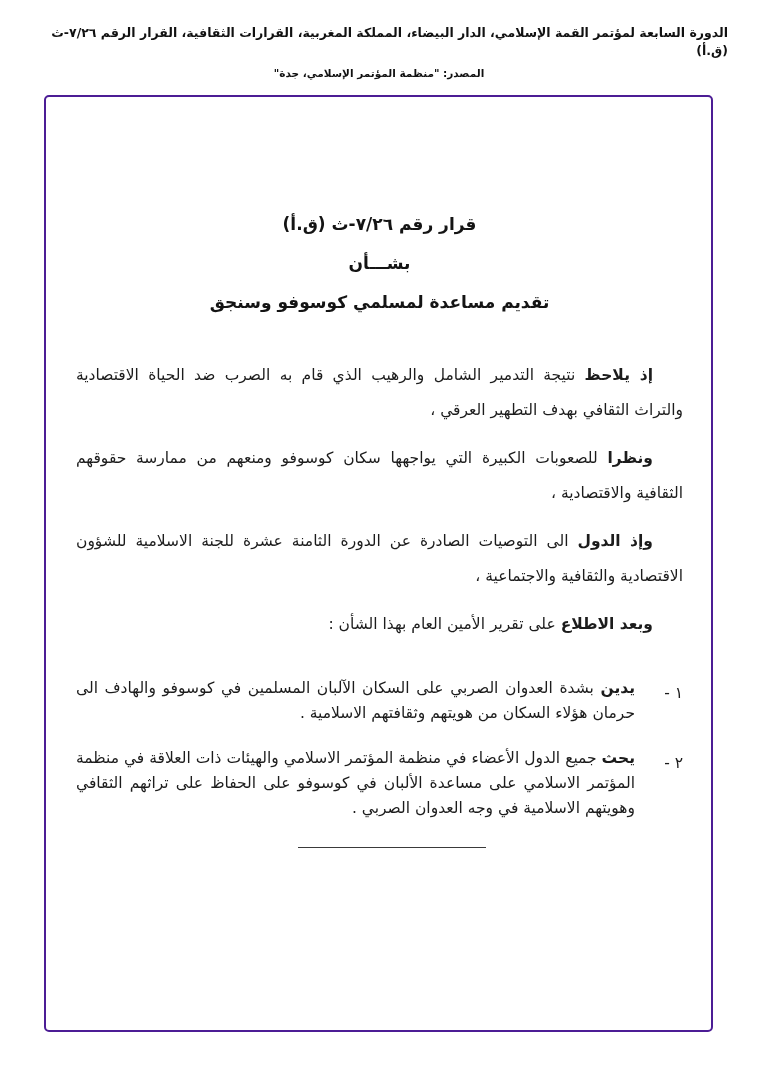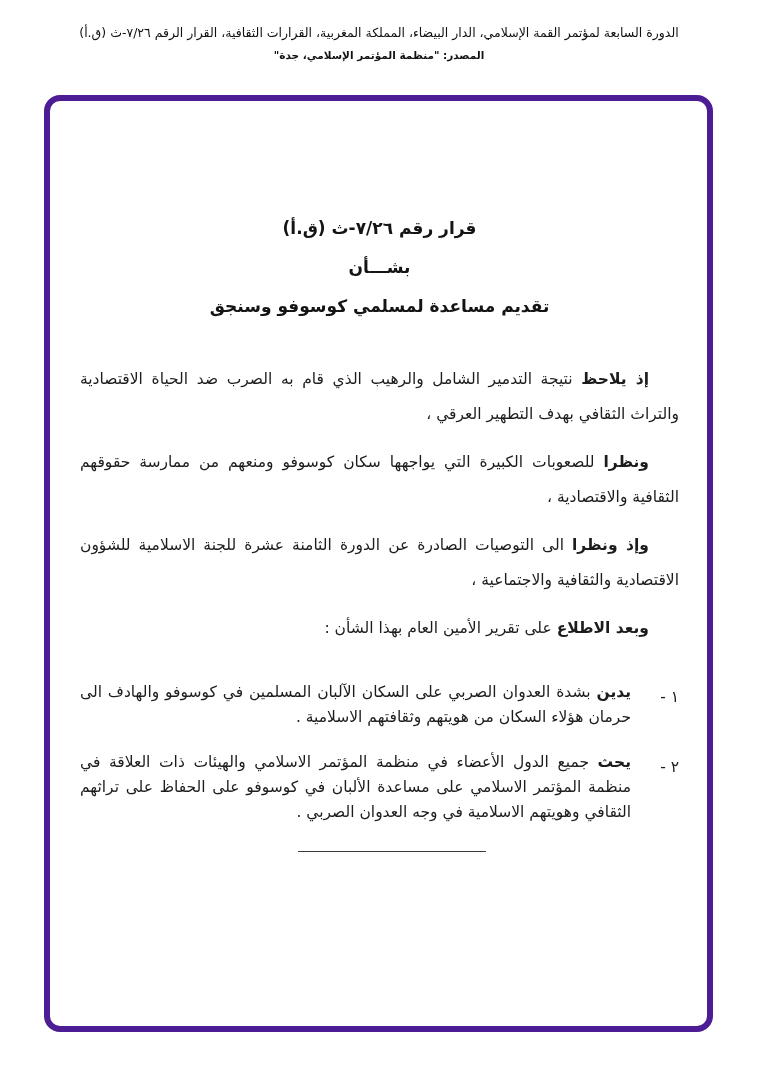--- a/index.html
+++ b/index.html
@@ -19,41 +19,42 @@
     background: #ffffff;
   }
   
   .doc-header {
     direction: rtl;
     text-align: center;
     margin: 0 30px;
     padding-top: 24px;
   }
   .doc-header .line1 {
-    font-weight: normal;
+    font-weight: bold;
     font-size: 12.5px;
     line-height: 18px;
     color: #111;
+    text-align: right;
   }
   .doc-header .line2 {
     font-weight: bold;
     font-size: 10.5px;
     margin-top: 7px;
     color: #111;
   }
   
   .doc-frame {
     position: absolute;
     left: 44px;
     top: 95px;
     width: 669px;
     height: 937px;
     box-sizing: border-box;
-    border: 6px solid #4c1d95;
-    border-radius: 16px;
+    border: 2px solid #4c1d95;
+    border-radius: 5px;
     background: #ffffff;
   }
   .doc-content {
     direction: rtl;
     box-sizing: border-box;
     padding: 108px 28px 0 30px;
   }
   
   .title-block {
     text-align: center;
@@ -130,21 +131,21 @@
         <div>تقديم مساعدة لمسلمي كوسوفو وسنجق</div>
       </div>
 
       <div class="doc-body">
 
 
         <p><span class="lead">إذ يلاحظ</span><span> نتيجة التدمير الشامل والرهيب الذي قام به الصرب ضد الحياة الاقتصادية والتراث الثقافي بهدف التطهير العرقي ،</span></p>
 
         <p><span class="lead">ونظرا</span><span> للصعوبات الكبيرة التي يواجهها سكان كوسوفو ومنعهم من ممارسة حقوقهم الثقافية والاقتصادية ،</span></p>
 
-        <p><span class="lead">وإذ ونظرا</span><span> الى التوصيات الصادرة عن الدورة الثامنة عشرة للجنة الاسلامية للشؤون الاقتصادية والثقافية والاجتماعية ،</span></p>
+        <p><span class="lead">وإذ الدول</span><span> الى التوصيات الصادرة عن الدورة الثامنة عشرة للجنة الاسلامية للشؤون الاقتصادية والثقافية والاجتماعية ،</span></p>
 
         <p><span class="lead">وبعد الاطلاع</span><span> على تقرير الأمين العام بهذا الشأن :</span></p>
 
         <div class="items">
 
           <div class="item">
             <div class="num">١ -</div>
             <div class="body"><span class="lead">يدين</span><span> بشدة العدوان الصربي على السكان الآلبان المسلمين في كوسوفو والهادف الى حرمان هؤلاء السكان من هويتهم وثقافتهم الاسلامية .</span></div>
           </div>
 

